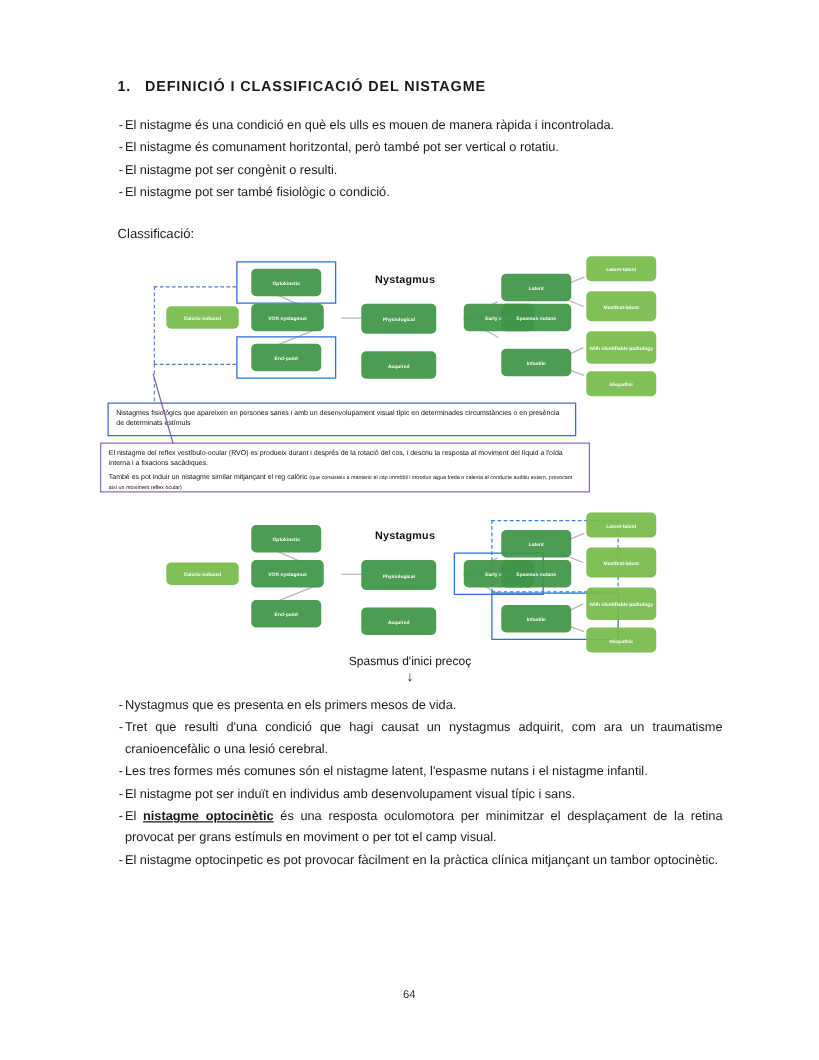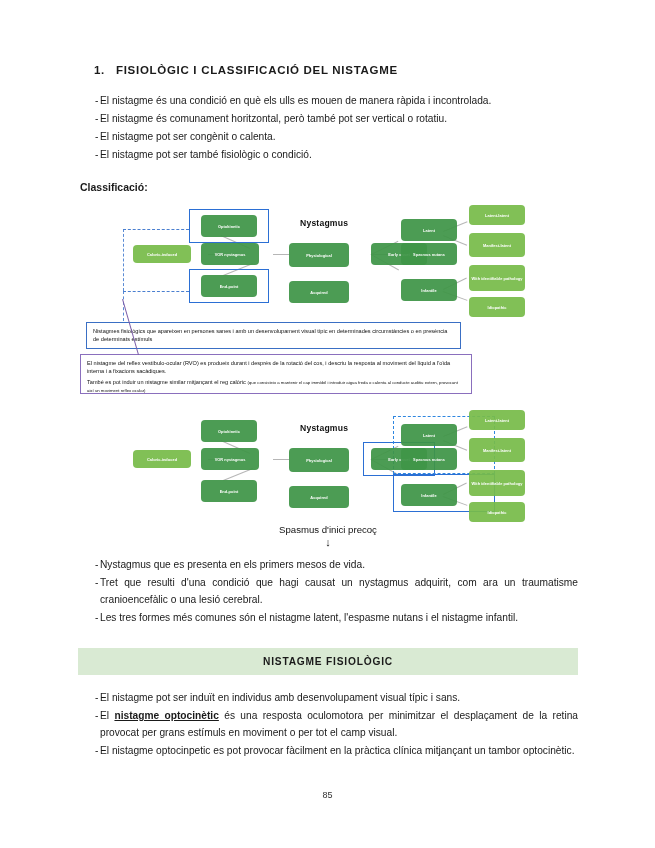--- a/index.html
+++ b/index.html
@@ -51,22 +51,22 @@
     flex: 0 0 22px;
     padding-left: 17px;
     box-sizing: border-box;
     color: #1a1a1a;
   }
   .bullet .btext { flex: 1; }
   .bullet.justify .btext { text-align: justify; }
 
   .label-bold {
     font-size: 10.5px;
-    font-weight: bold;
-    margin: 18px 0 10px 2px;
+    font-weight: normal;
+    margin: 18px 0 10px 16px;
   }
 
   
   .diagram {
     position: relative;
     width: 430px;
     margin: 0 auto;
     filter: blur(0.22px);
   }
   .node {
@@ -176,35 +176,35 @@
   b { font-weight: bold; text-decoration: underline; }
 </style>
 </head>
 <body>
 
 <div class="page">
   <div class="content">
 
     <div class="section-heading">
       <span class="num">1.</span>
-      <span>FISIOLÒGIC I CLASSIFICACIÓ DEL NISTAGME</span>
+      <span>DEFINICIÓ I CLASSIFICACIÓ DEL NISTAGME</span>
     </div>
 
     <div class="bullet-list">
       <div class="bullet">
         <span class="dash">-</span>
         <span class="btext">El nistagme és una condició en què els ulls es mouen de manera ràpida i incontrolada.</span>
       </div>
       <div class="bullet">
         <span class="dash">-</span>
         <span class="btext">El nistagme és comunament horitzontal, però també pot ser vertical o rotatiu.</span>
       </div>
       <div class="bullet">
         <span class="dash">-</span>
-        <span class="btext">El nistagme pot ser congènit o calenta.</span>
+        <span class="btext">El nistagme pot ser congènit o resulti.</span>
       </div>
       <div class="bullet">
         <span class="dash">-</span>
         <span class="btext">El nistagme pot ser també fisiològic o condició.</span>
       </div>
     </div>
 
     <div class="label-bold">Classificació:</div>
 
     <div class="diagram" style="height:115px;">
@@ -312,33 +312,32 @@
       <div class="bullet justify">
         <span class="dash">-</span>
         <span class="btext">Tret que resulti d'una condició que hagi causat un nystagmus adquirit, com ara un traumatisme cranioencefàlic o una lesió cerebral.</span>
       </div>
       <div class="bullet justify">
         <span class="dash">-</span>
         <span class="btext">Les tres formes més comunes són el nistagme latent, l'espasme nutans i el nistagme infantil.</span>
       </div>
     </div>
 
-    <div class="banner">NISTAGME FISIOLÒGIC</div>
 
     <div class="bullet-list">
       <div class="bullet">
         <span class="dash">-</span>
         <span class="btext">El nistagme pot ser induït en individus amb desenvolupament visual típic i sans.</span>
       </div>
       <div class="bullet justify">
         <span class="dash">-</span>
         <span class="btext"><span>El </span><b>nistagme optocinètic</b><span> és una resposta oculomotora per minimitzar el desplaçament de la retina provocat per grans estímuls en moviment o per tot el camp visual.</span></span>
       </div>
       <div class="bullet justify">
         <span class="dash">-</span>
         <span class="btext">El nistagme optocinpetic es pot provocar fàcilment en la pràctica clínica mitjançant un tambor optocinètic.</span>
       </div>
     </div>
 
   </div>
 
-  <div class="page-number">85</div>
+  <div class="page-number">64</div>
 </div>
 
 </body></html>

